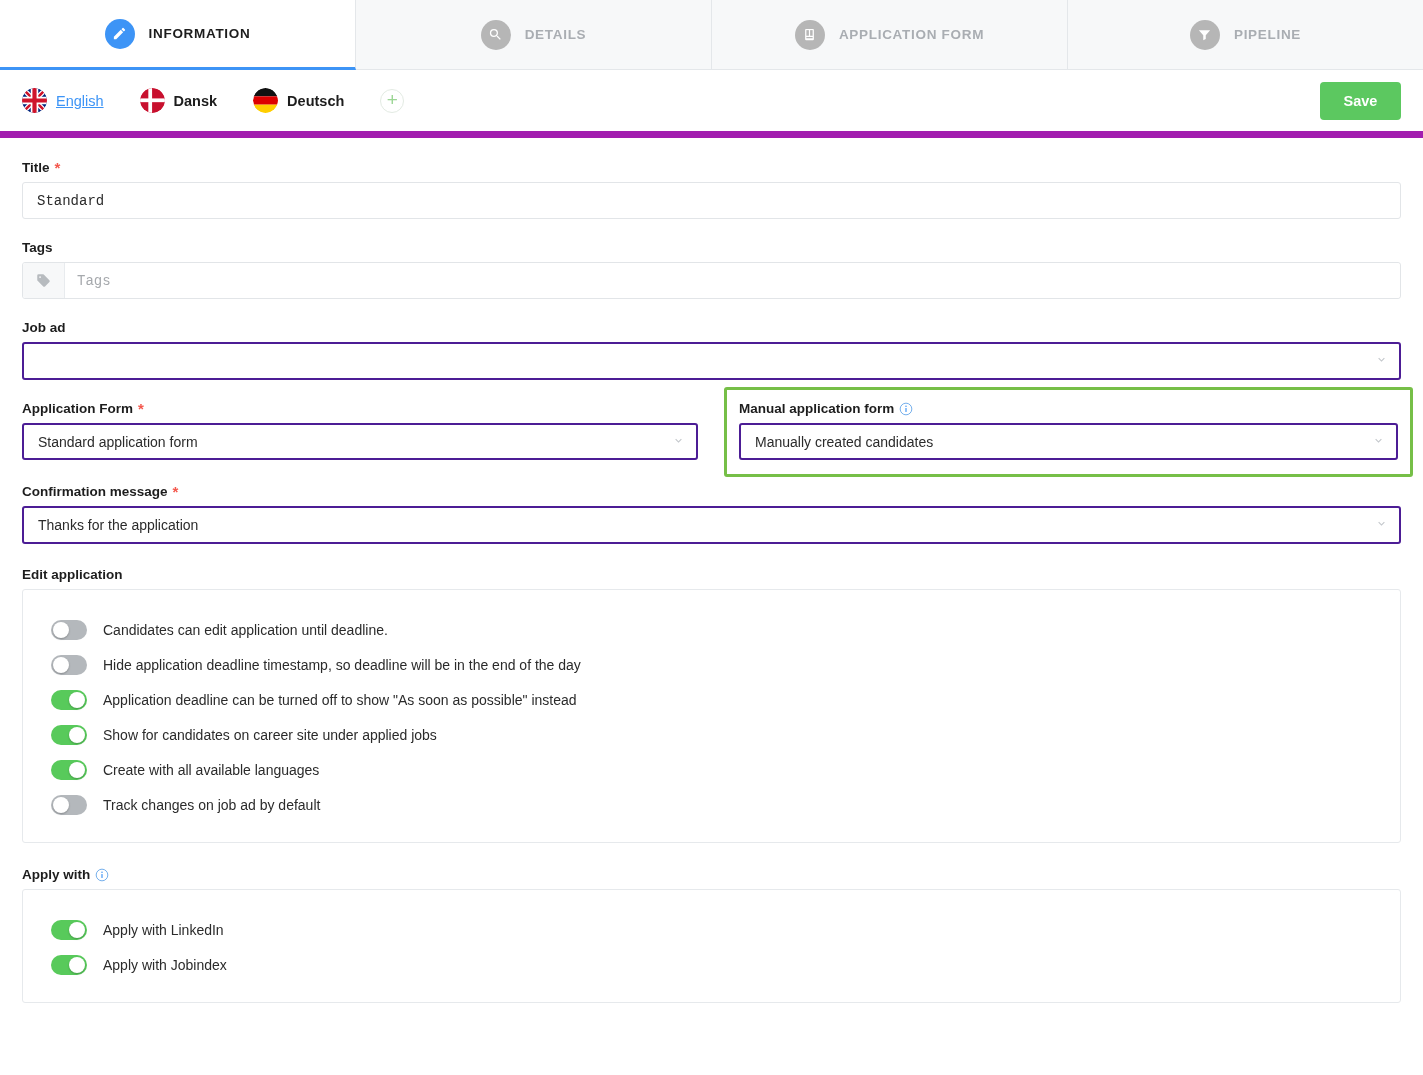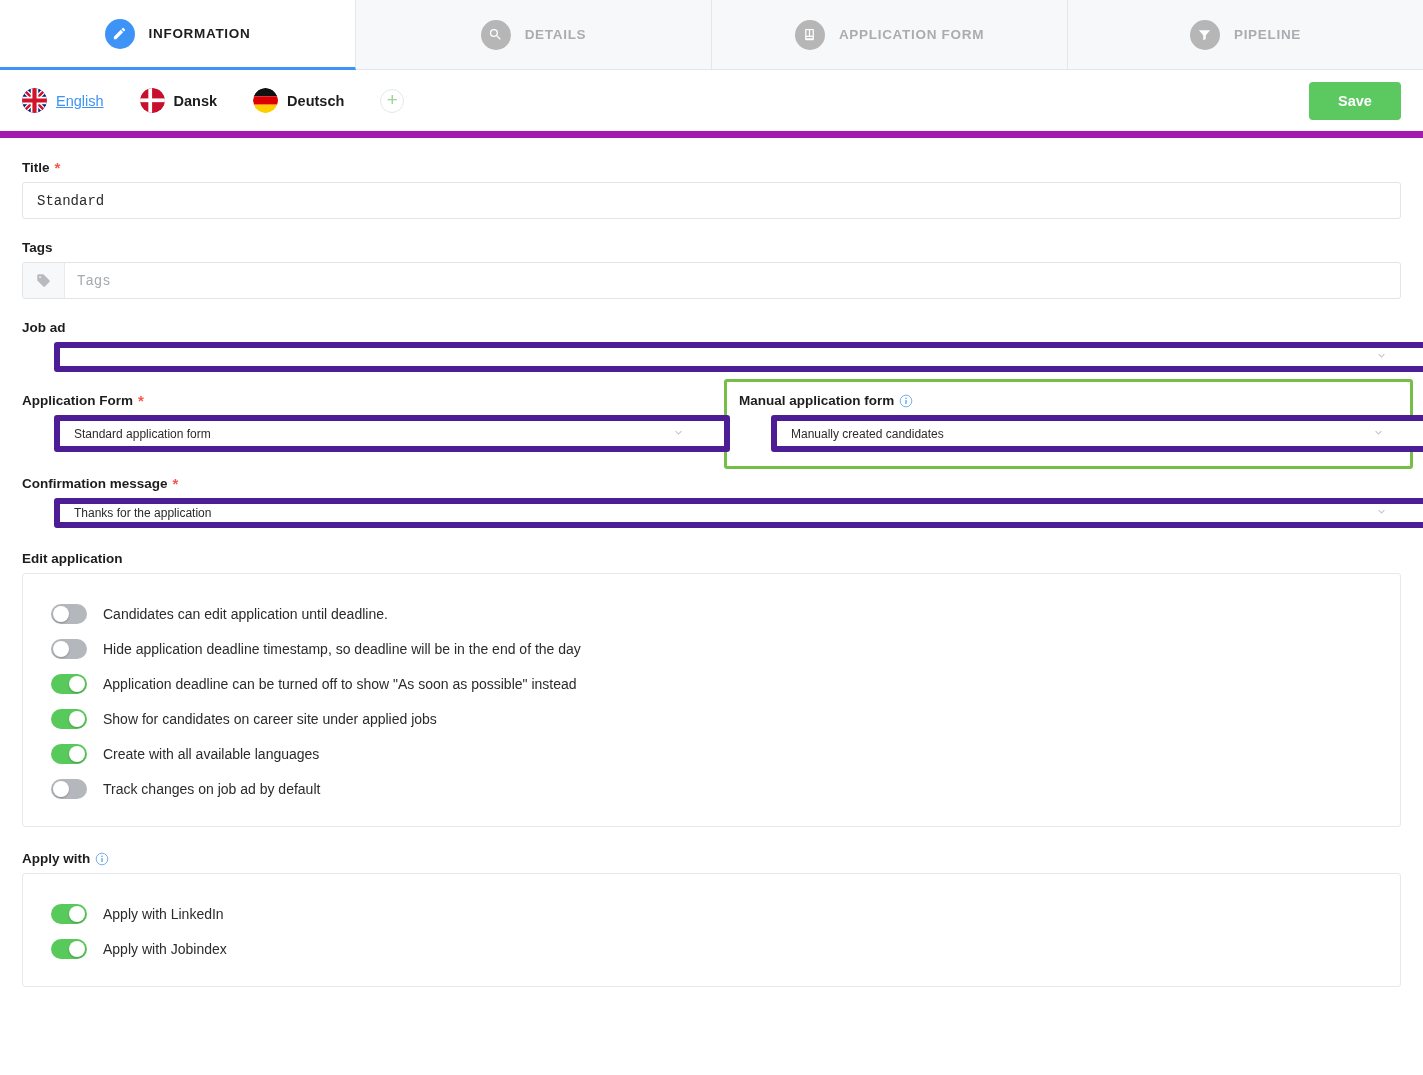--- a/index.html
+++ b/index.html
@@ -78,21 +78,21 @@
     color: #9bd694; font-size: 19px; line-height: 1;
     cursor: pointer; background: #fff; padding-bottom: 2px;
   }
   .save-btn {
     margin-left: auto;
     background: #5cc860;
     color: #fff;
     font-size: 14.5px;
     font-weight: bold;
     border: none; border-radius: 4px;
-    width: 92px; height: 38px;
+    width: 81px; height: 38px;
     cursor: pointer;
     font-family: "Liberation Sans", sans-serif;
   }
 
   
   .body { padding: 22px 22px 0 22px; }
   .flabel {
     font-size: 13.5px;
     font-weight: bold;
     color: #1d1d1d;
@@ -119,30 +119,29 @@
     width: 42px; background: #f7f8f9;
     border-right: 1px solid #e8ebee;
     display: flex; align-items: center; justify-content: center;
     flex: none;
   }
   .tagwrap .inp { border: none; height: 35px; padding-left: 12px; }
 
   .selwrap { position: relative; }
   .sel {
     width: 100%; height: 37px;
-    border: 6px solid #4c1d95;
+    border: 2px solid #4c1d95;
     border-radius: 3px;
     background: #fff;
-    font-size: 12px; color: #2b2b2b;
+    font-size: 14px; color: #2b2b2b;
     padding: 0 34px 0 14px;
     display: flex; align-items: center;
     cursor: pointer;
-    margin-left: 32px;
-  }
-  .sel.tall { height: 30px; }
+  }
+  .sel.tall { height: 38px; }
   .chev {
     position: absolute; right: 13px; top: 50%;
     transform: translateY(-50%);
     pointer-events: none;
   }
 
   .tworow { display: flex; gap: 0; align-items: flex-start; margin-bottom: 21px; }
   .tworow .col-left { width: 676px; flex: none; }
   .tworow .col-right { flex: 1; margin-left: 38px; }
 

